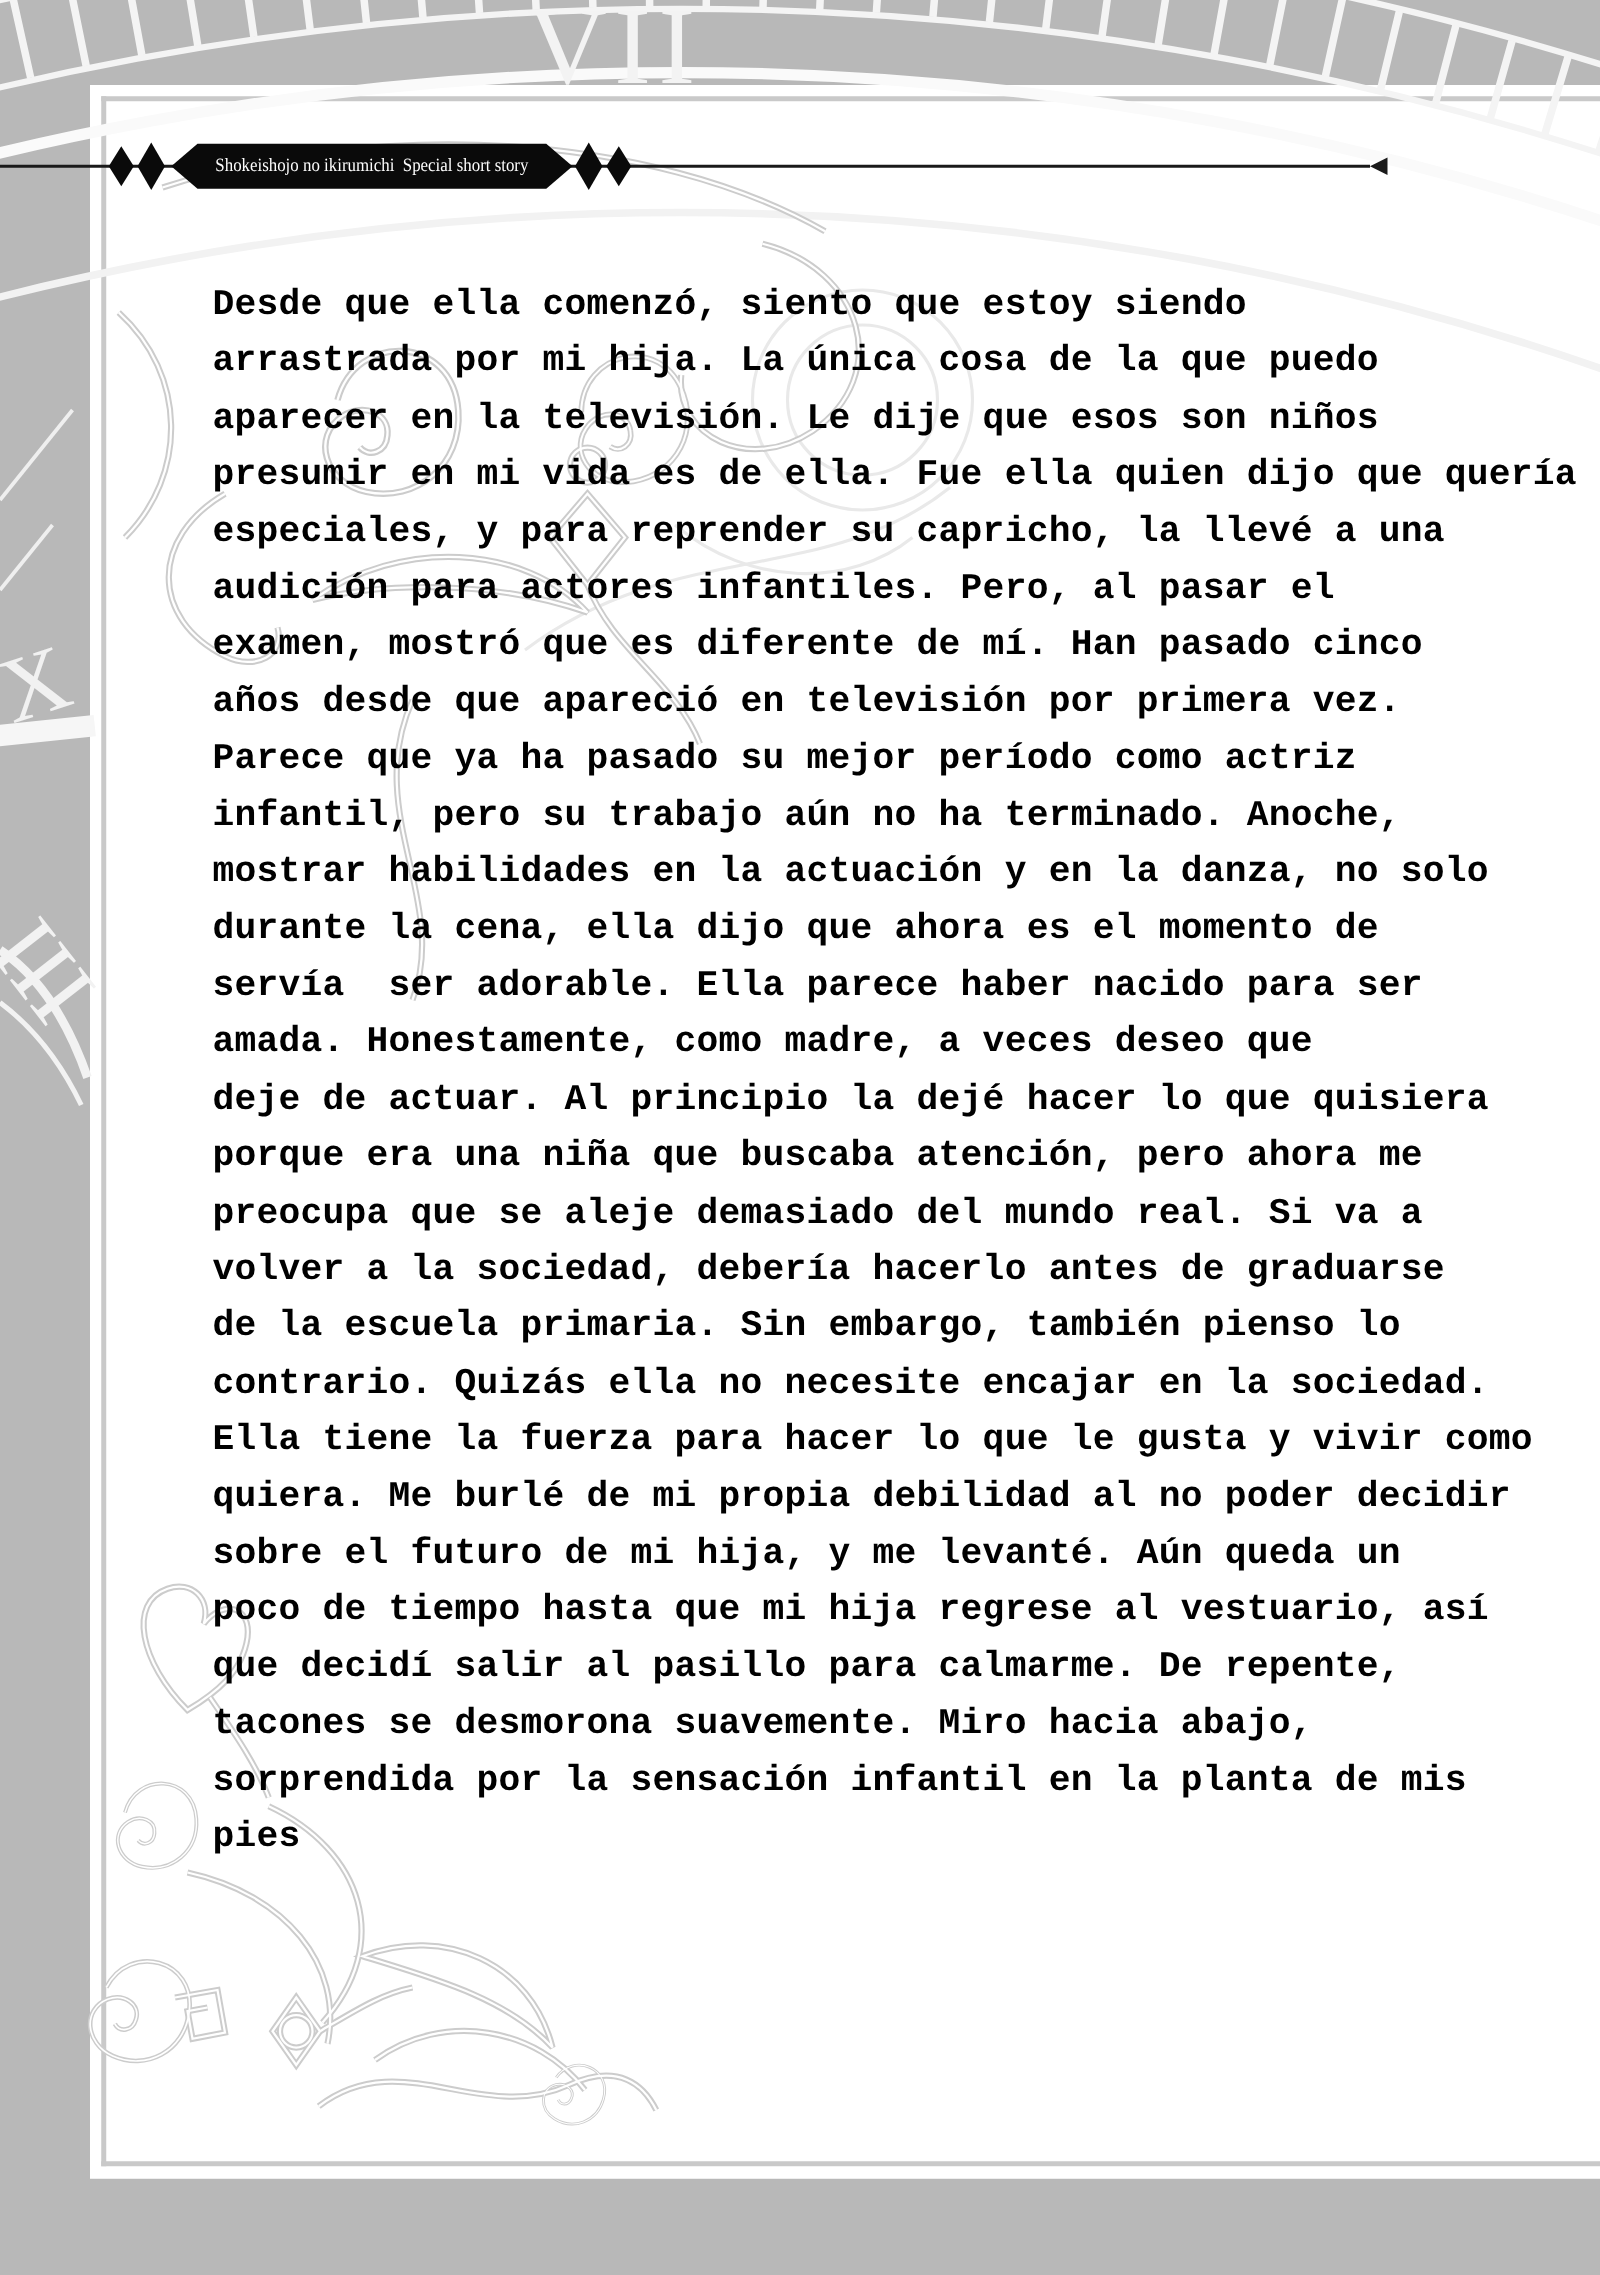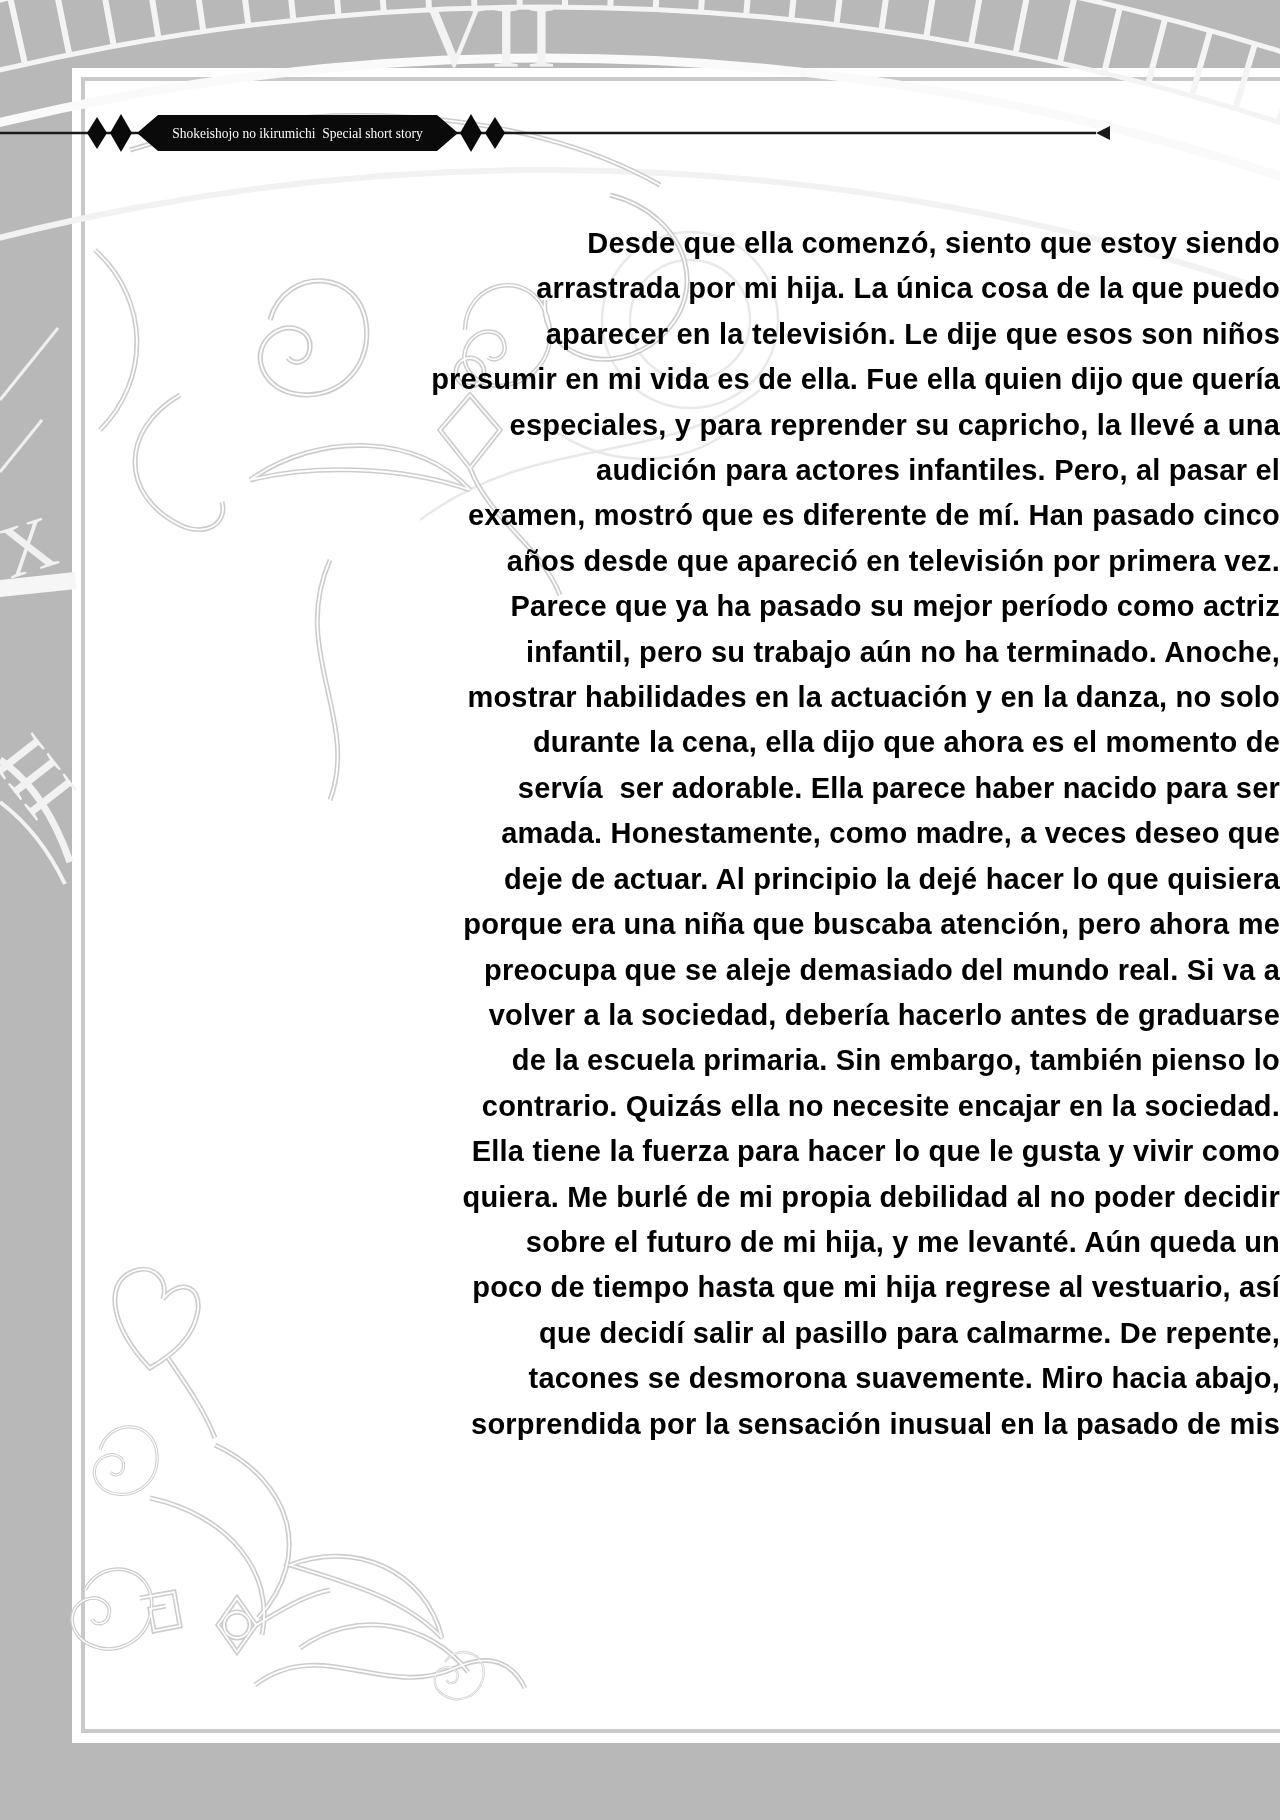--- a/index.html
+++ b/index.html
@@ -14,22 +14,22 @@
     position:absolute;left:72px;top:68px;width:1208px;height:1675px;
     background:#ffffff;
   }
   .inner-border{
     position:absolute;left:81px;top:77px;width:1205px;height:1656px;
     border:4px solid #c9c9c9;border-right:0;box-sizing:border-box;
   }
   
   .story{
     position:absolute;left:170px;top:221px;width:1110px;
-    text-align:right;color:#000;
-    font-family:Liberation Sans, sans-serif;font-weight:bold;
+    text-align:left;color:#000;
+    font-family:Liberation Mono, monospace;font-weight:bold;
     font-size:29px;line-height:45.4px;letter-spacing:0.2px;
   }
   .story-line{white-space:pre;}
   
   .banner-title{
     position:absolute;left:137px;top:119px;width:321px;height:30px;
     line-height:29px;text-align:center;color:#fdfdfd;
     font-family:"Liberation Serif","DejaVu Serif",serif;
     font-size:15px;white-space:pre;
     transform:scaleX(0.9);transform-origin:center;
@@ -143,14 +143,15 @@
     <div class="story-line">preocupa que se aleje demasiado del mundo real. Si va a</div>
     <div class="story-line">volver a la sociedad, debería hacerlo antes de graduarse</div>
     <div class="story-line">de la escuela primaria. Sin embargo, también pienso lo</div>
     <div class="story-line">contrario. Quizás ella no necesite encajar en la sociedad.</div>
     <div class="story-line">Ella tiene la fuerza para hacer lo que le gusta y vivir como</div>
     <div class="story-line">quiera. Me burlé de mi propia debilidad al no poder decidir</div>
     <div class="story-line">sobre el futuro de mi hija, y me levanté. Aún queda un</div>
     <div class="story-line">poco de tiempo hasta que mi hija regrese al vestuario, así</div>
     <div class="story-line">que decidí salir al pasillo para calmarme. De repente,</div>
     <div class="story-line">tacones se desmorona suavemente. Miro hacia abajo,</div>
-    <div class="story-line">sorprendida por la sensación inusual en la pasado de mis</div>
+    <div class="story-line">sorprendida por la sensación infantil en la planta de mis</div>
+    <div class="story-line">pies</div>
   </div>
 
 </body></html>

